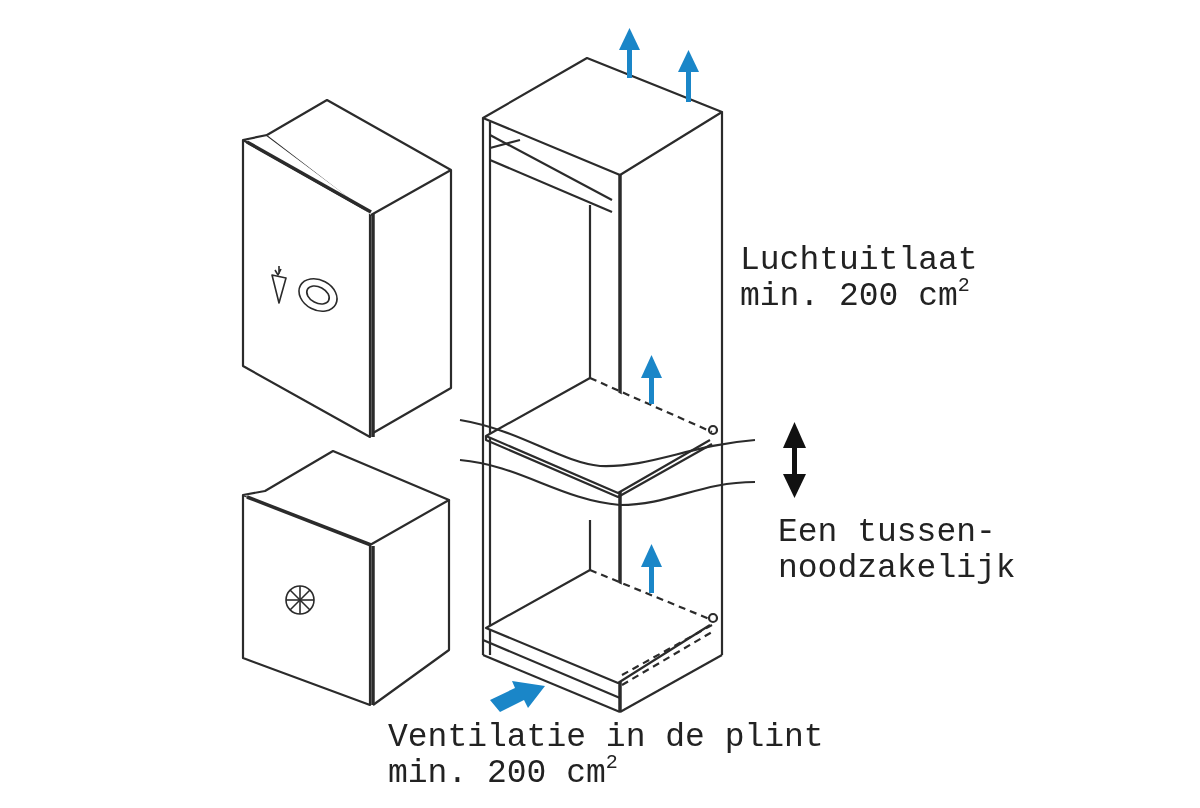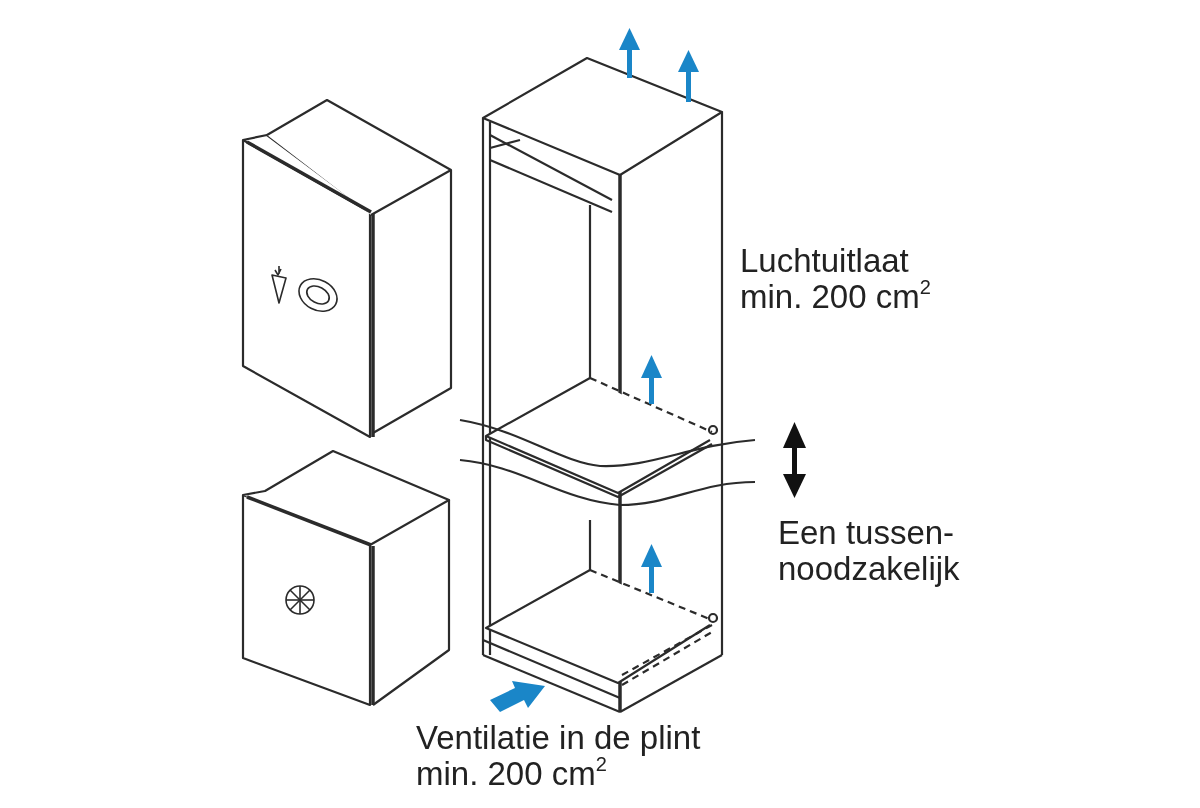--- a/index.html
+++ b/index.html
@@ -1,18 +1,18 @@
 <!DOCTYPE html>
 <html><head>
 <meta charset="utf-8">
 <style>
   html, body { margin: 0; padding: 0; background: #ffffff; }
   body { width: 1200px; height: 808px; position: relative; overflow: hidden; }
   svg.diagram { position: absolute; left: 0; top: 0; }
-  .label { position: absolute; font-family: Liberation Sans, sans-serif; color: #222222; font-size: 33px; line-height: 36px; white-space: nowrap; }
+  .label { position: absolute; font-family: Liberation Mono, monospace; color: #222222; font-size: 33px; line-height: 36px; white-space: nowrap; }
   .label sup { font-size: 20px; vertical-align: 14px; line-height: 0; }
 </style>
 </head>
 <body>
 
 <svg class="diagram" width="1200" height="808" viewBox="0 0 1200 808" xmlns="http://www.w3.org/2000/svg">
   <defs>
     <marker id="blueHead" markerWidth="6" markerHeight="6" refX="3" refY="3" orient="auto">
       <path d="M0,0 L6,3 L0,6 z" fill="#1a86c8"></path>
     </marker>
@@ -116,16 +116,16 @@
 <div class="label" style="left:740px; top:243px;">
   <div>Luchtuitlaat</div>
   <div><span>min. 200 cm</span><sup>2</sup></div>
 </div>
 
 <div class="label" style="left:740px; top:515px;margin-left:38px;">
   <div>Een tussen-</div>
   <div>noodzakelijk</div>
 </div>
 
-<div class="label" style="left:388px; top:720px;margin-left:28px;">
+<div class="label" style="left:388px; top:720px;">
   <div>Ventilatie in de plint</div>
   <div><span>min. 200 cm</span><sup>2</sup></div>
 </div>
 
 </body></html>

